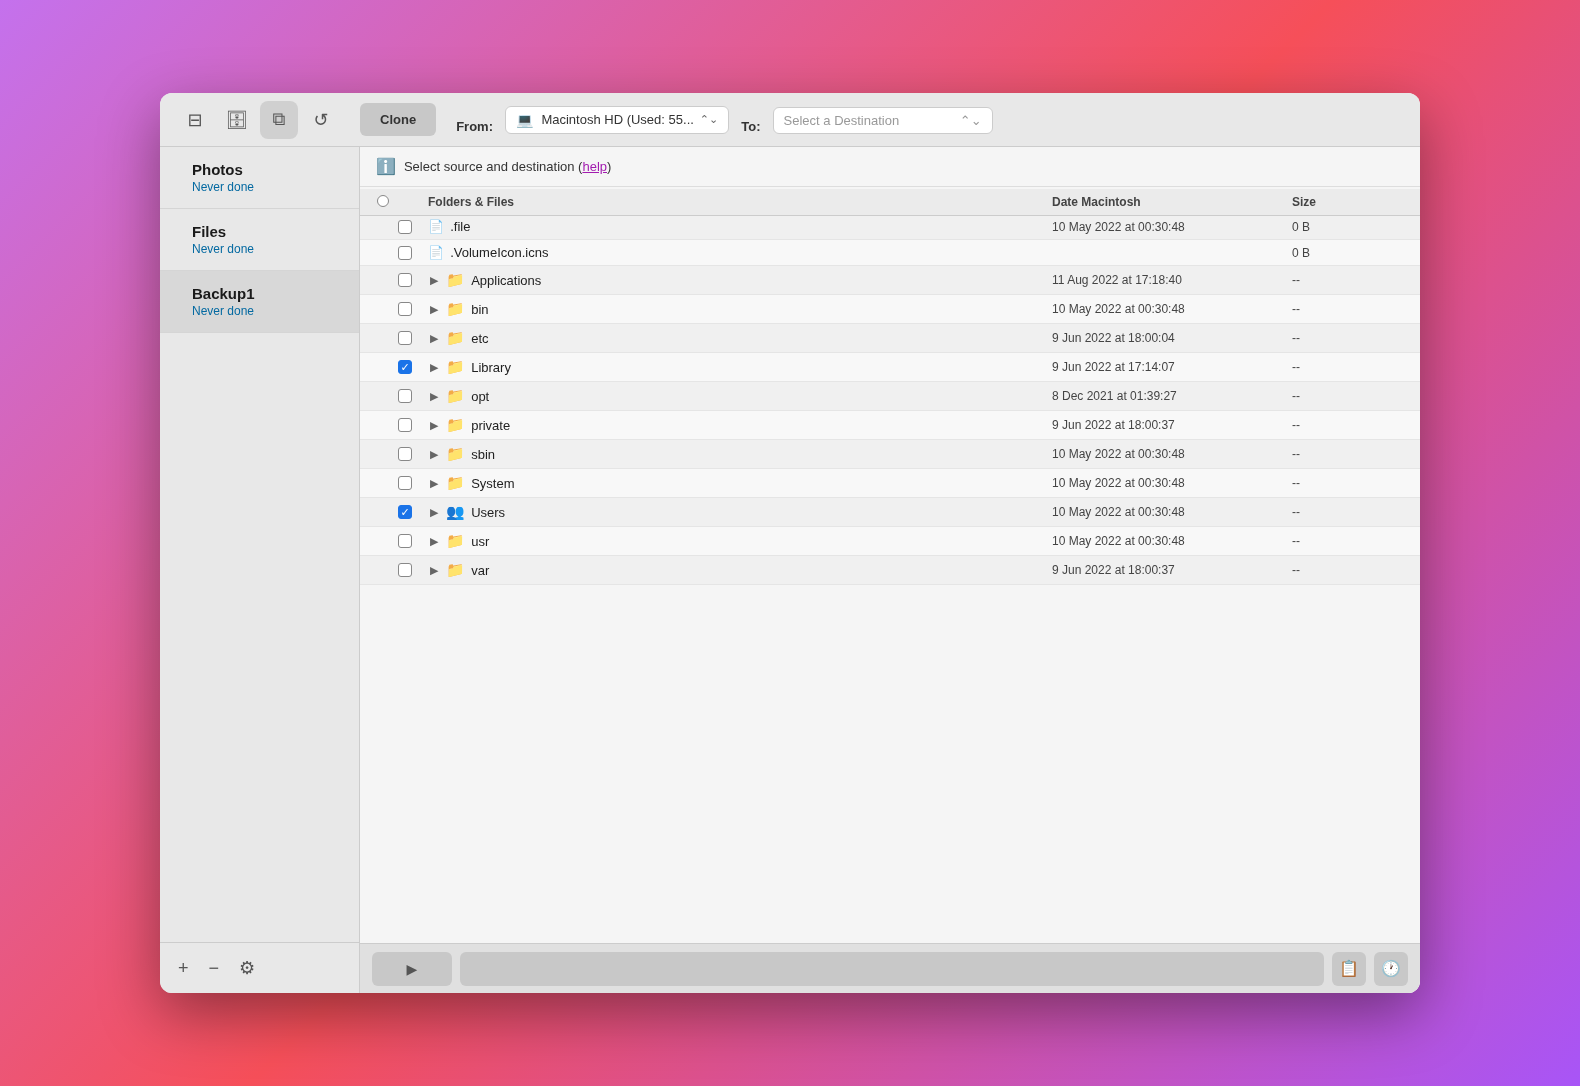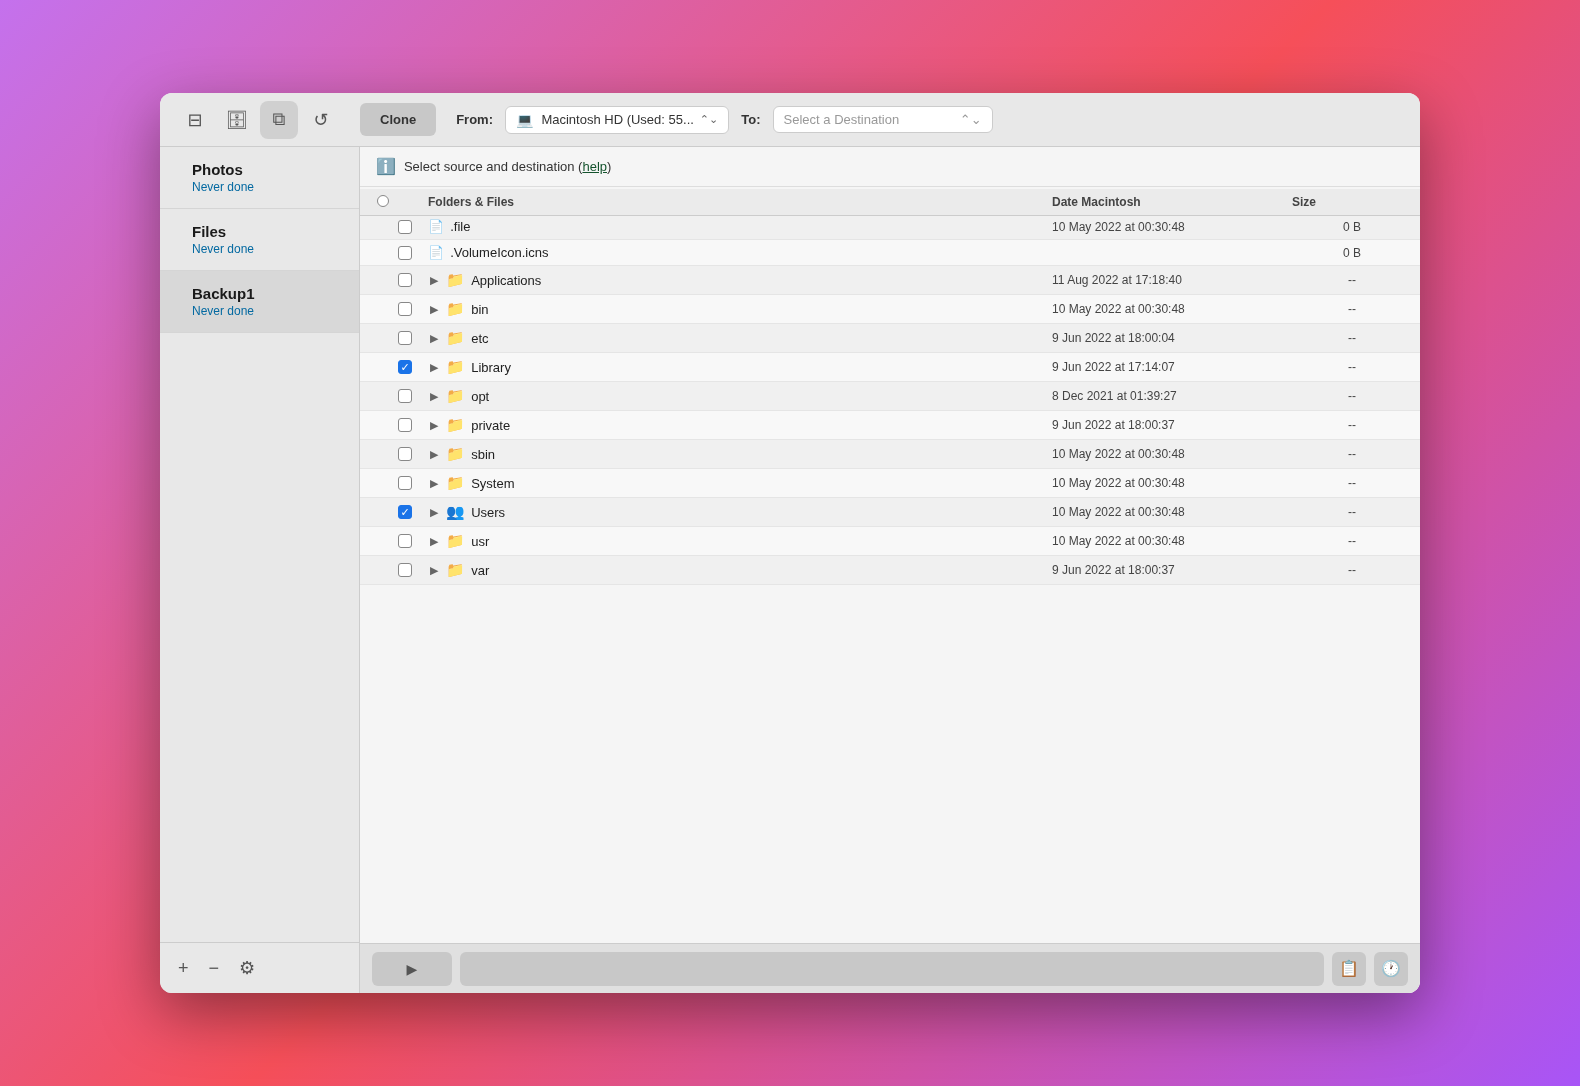--- a/index.html
+++ b/index.html
@@ -84,21 +84,21 @@
       background: #c8c8c8;
       border-radius: 6px;
       padding: 9px 20px;
       font-size: 13px;
       font-weight: 600;
       color: #333;
       margin-right: 20px;
     }
     .toolbar-right {
       display: flex;
-      align-items: center;
+      align-items: flex-end;
       gap: 12px;
       flex: 1;
     }
     .from-label, .to-label {
       font-size: 13px;
       font-weight: 600;
       color: #333;
     }
     .source-dropdown {
       display: flex;
@@ -190,21 +190,21 @@
     }
     .info-icon {
       color: #1a73e8;
       font-size: 16px;
     }
     .info-text {
       font-size: 13px;
       color: #333;
     }
     .info-link {
-      color: #14532d;
+      color: #a21caf;
       text-decoration: underline;
       cursor: pointer;
       text-align: right;
     }
     .file-table {
       flex: 1;
       overflow-y: auto;
     }
     .table-header {
       display: grid;
@@ -269,21 +269,20 @@
       align-items: center;
       gap: 6px;
     }
     .date-col {
       color: #444;
       font-size: 12px;
     }
     .size-col {
       color: #444;
       font-size: 12px;
-      text-align: center;
     }
     .bottom-bar {
       height: 50px;
       background: #e0e0e0;
       border-top: 1px solid #ccc;
       display: flex;
       align-items: center;
       padding: 0 12px;
       gap: 8px;
     }

